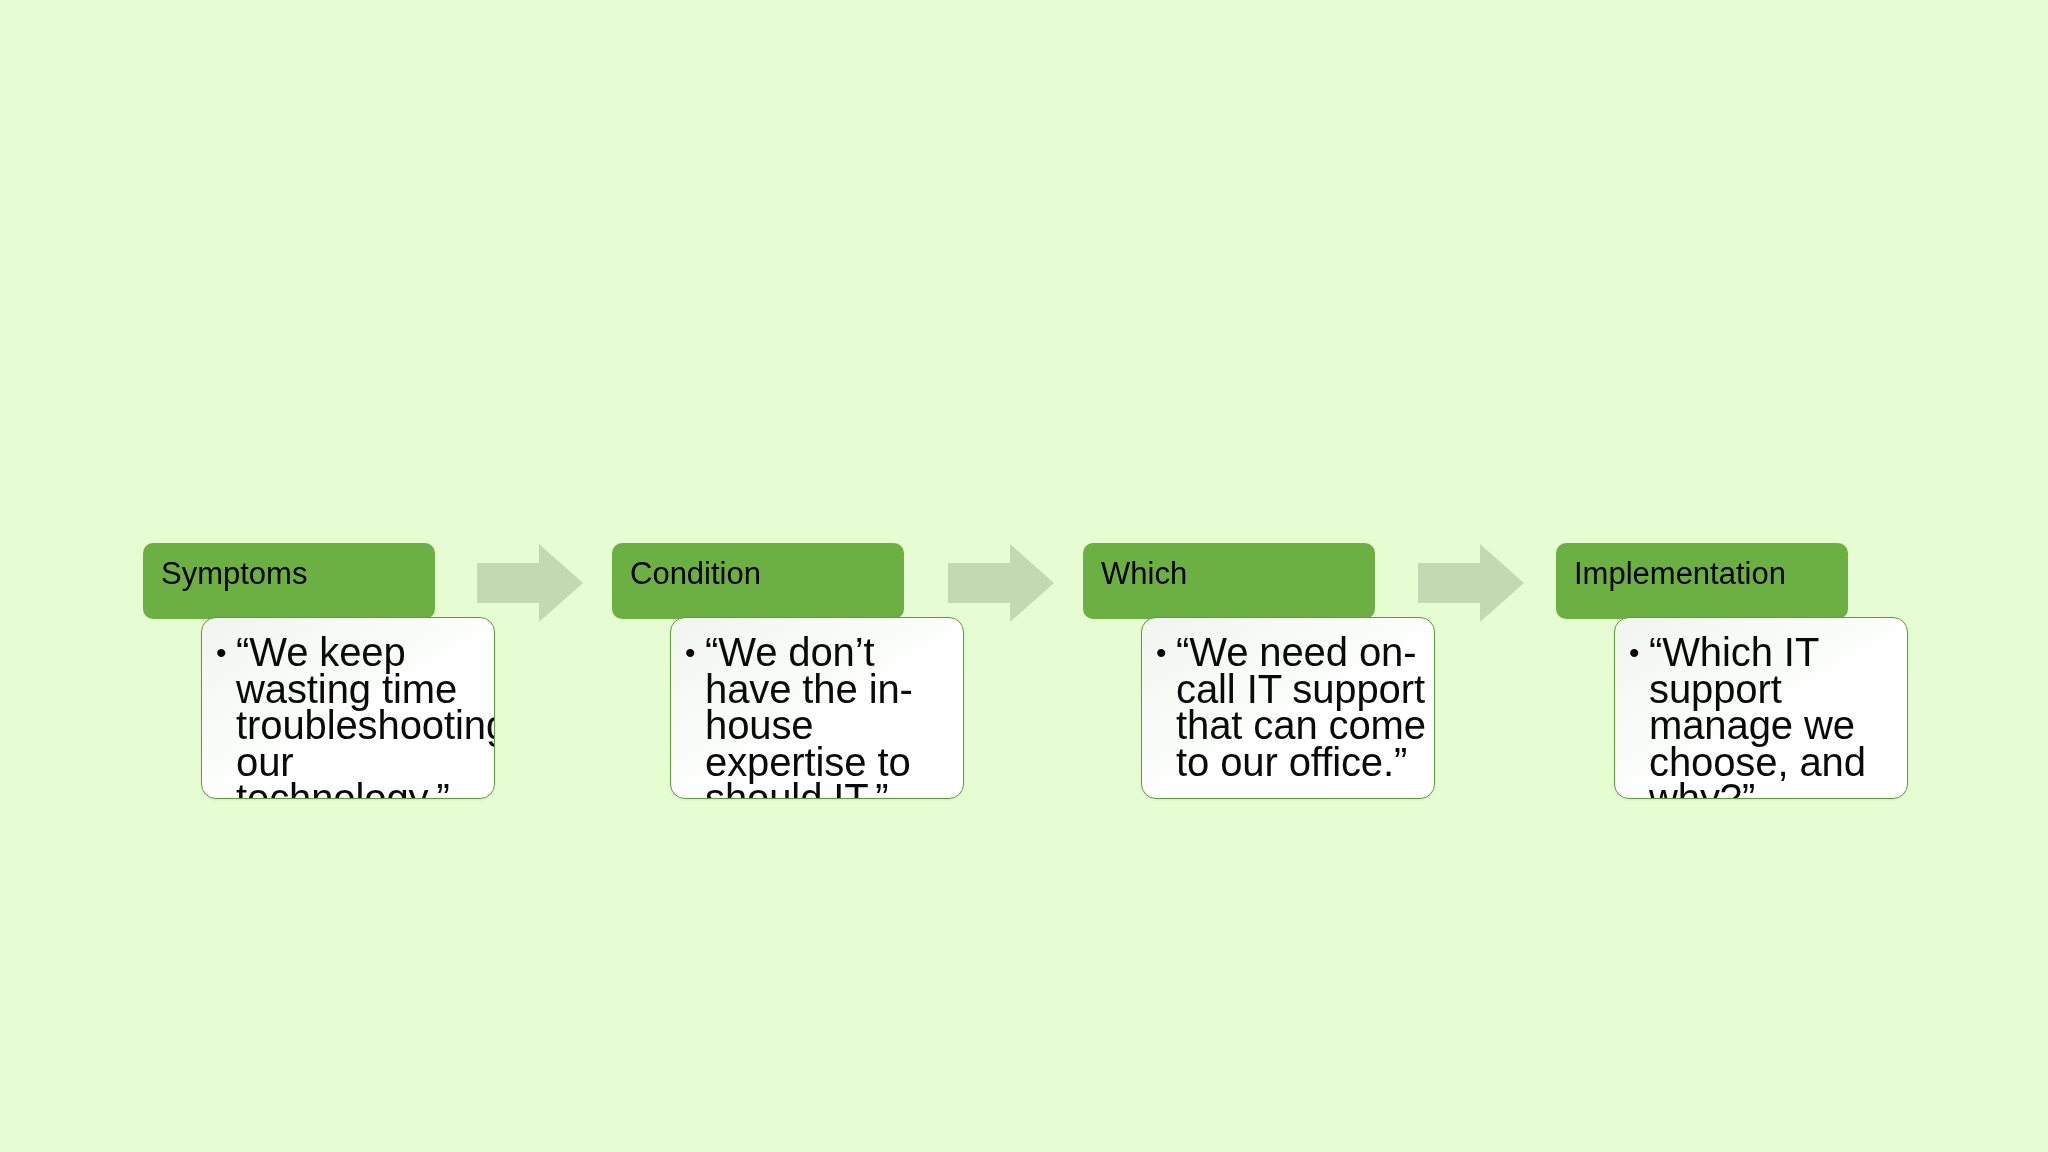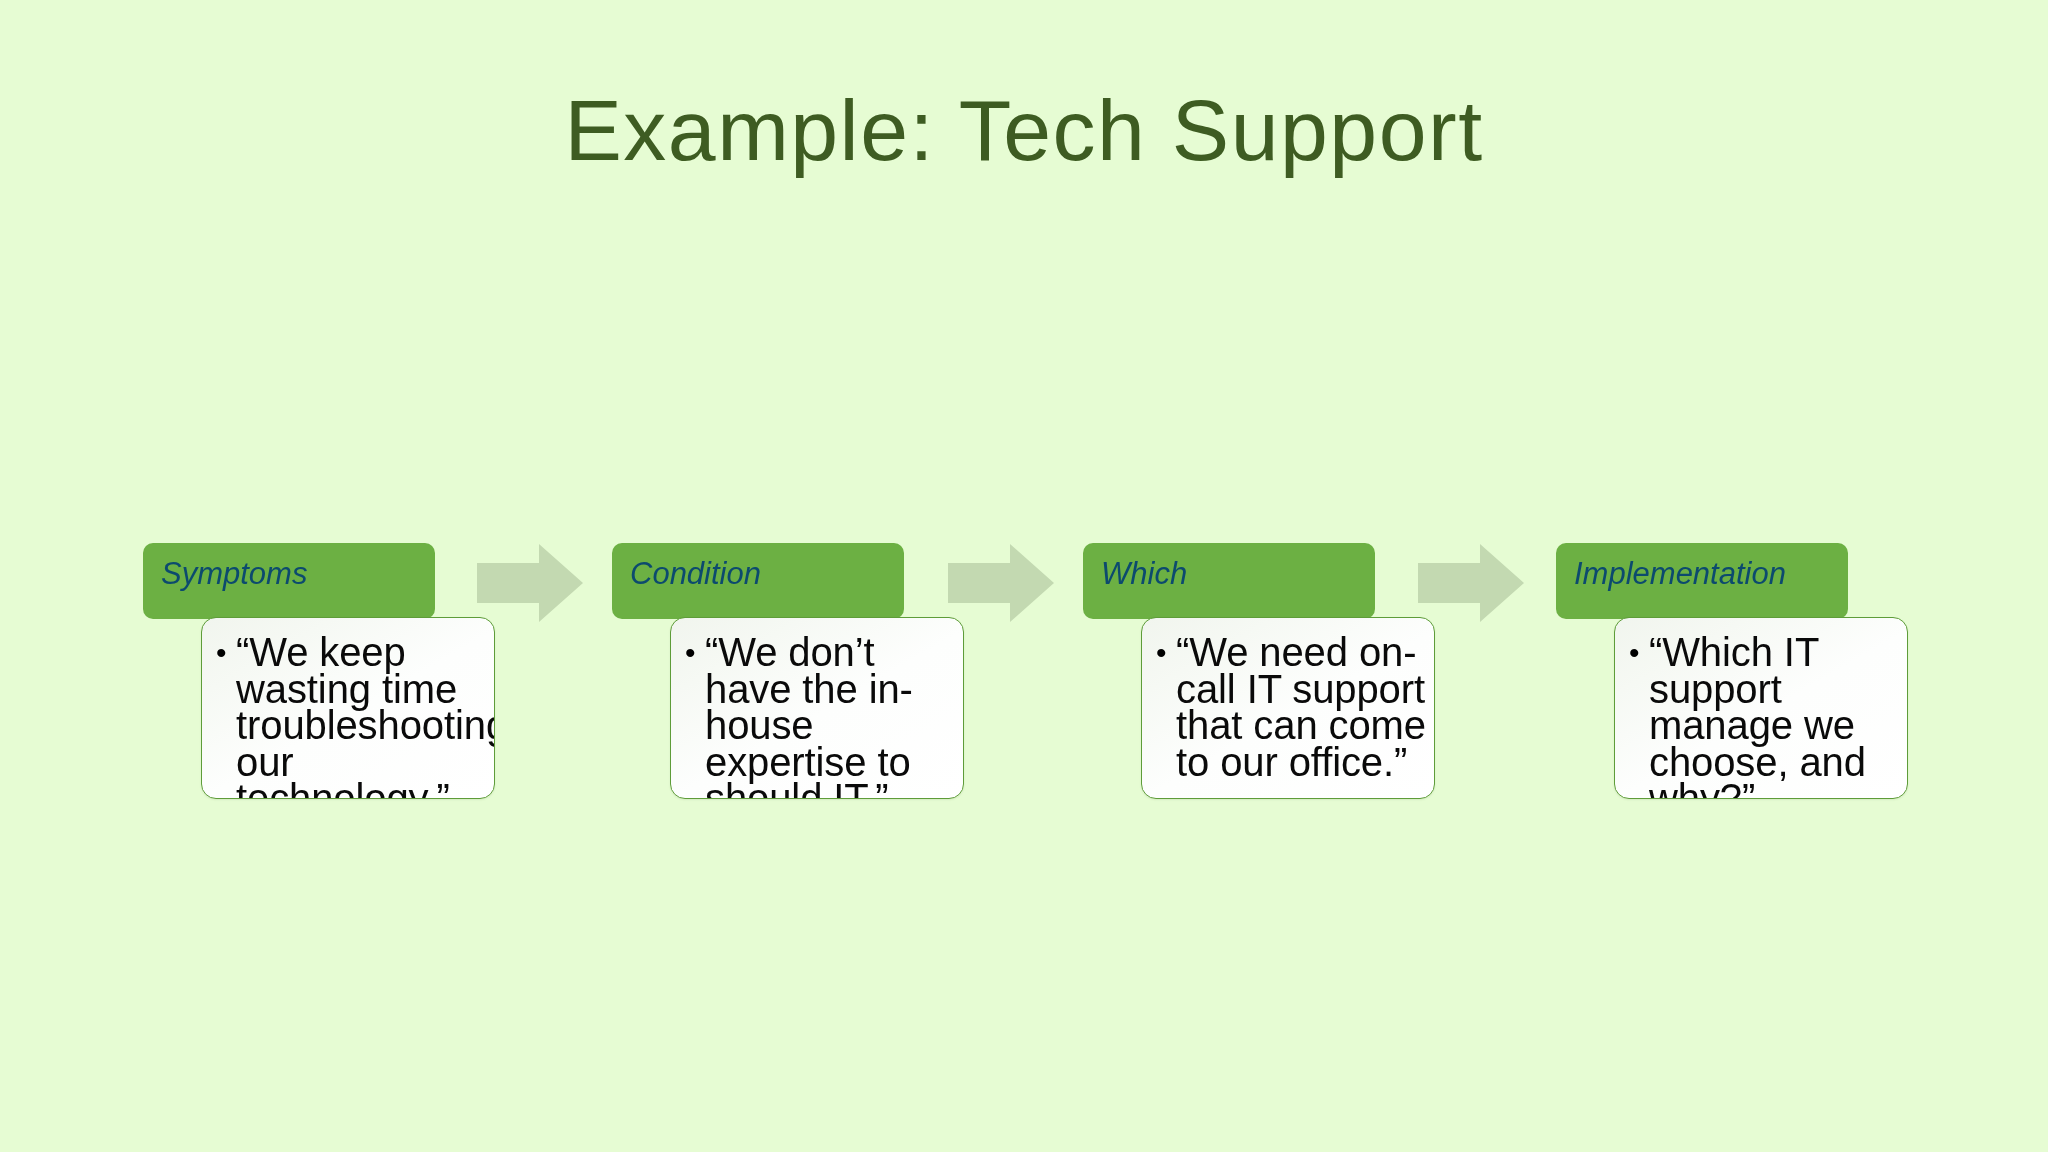--- a/index.html
+++ b/index.html
@@ -61,25 +61,24 @@
     background: #6cb043;
     border-radius: 10px;
     box-sizing: border-box;
     padding: 9px 0 0 18px;
     z-index: 1;
   }
 
   .stage-header-label {
     font-size: 31px;
     line-height: 44px;
-    color: #0c4a6e;
+    color: #000000;
     font-weight: 400;
     white-space: nowrap;
     display: block;
-    font-style: italic;
   }
 
   .stage-card {
     position: absolute;
     left: 58px;
     top: 74px;
     width: 294px;
     height: 182px;
     background: linear-gradient(150deg, #f1f5ee 0%, #f6f9f4 22%, #fdfefd 52%, #ffffff 100%);
     border: 1.6px solid #5e9c39;
@@ -128,21 +127,20 @@
     height: 78px;
     z-index: 0;
   }
   .arrow svg { display: block; width: 106px; height: 78px; }
 </style>
 </head>
 <body>
 
 <div id="slide">
 
-  <div class="slide-title">Example: Tech Support</div>
 
   <div class="stage-row">
 
     <div class="stage" style="left:143px;">
       <div class="stage-header">
         <span class="stage-header-label">Symptoms</span>
       </div>
       <div class="stage-card">
         <div class="stage-card-inner">
           <div class="bullet-row">

